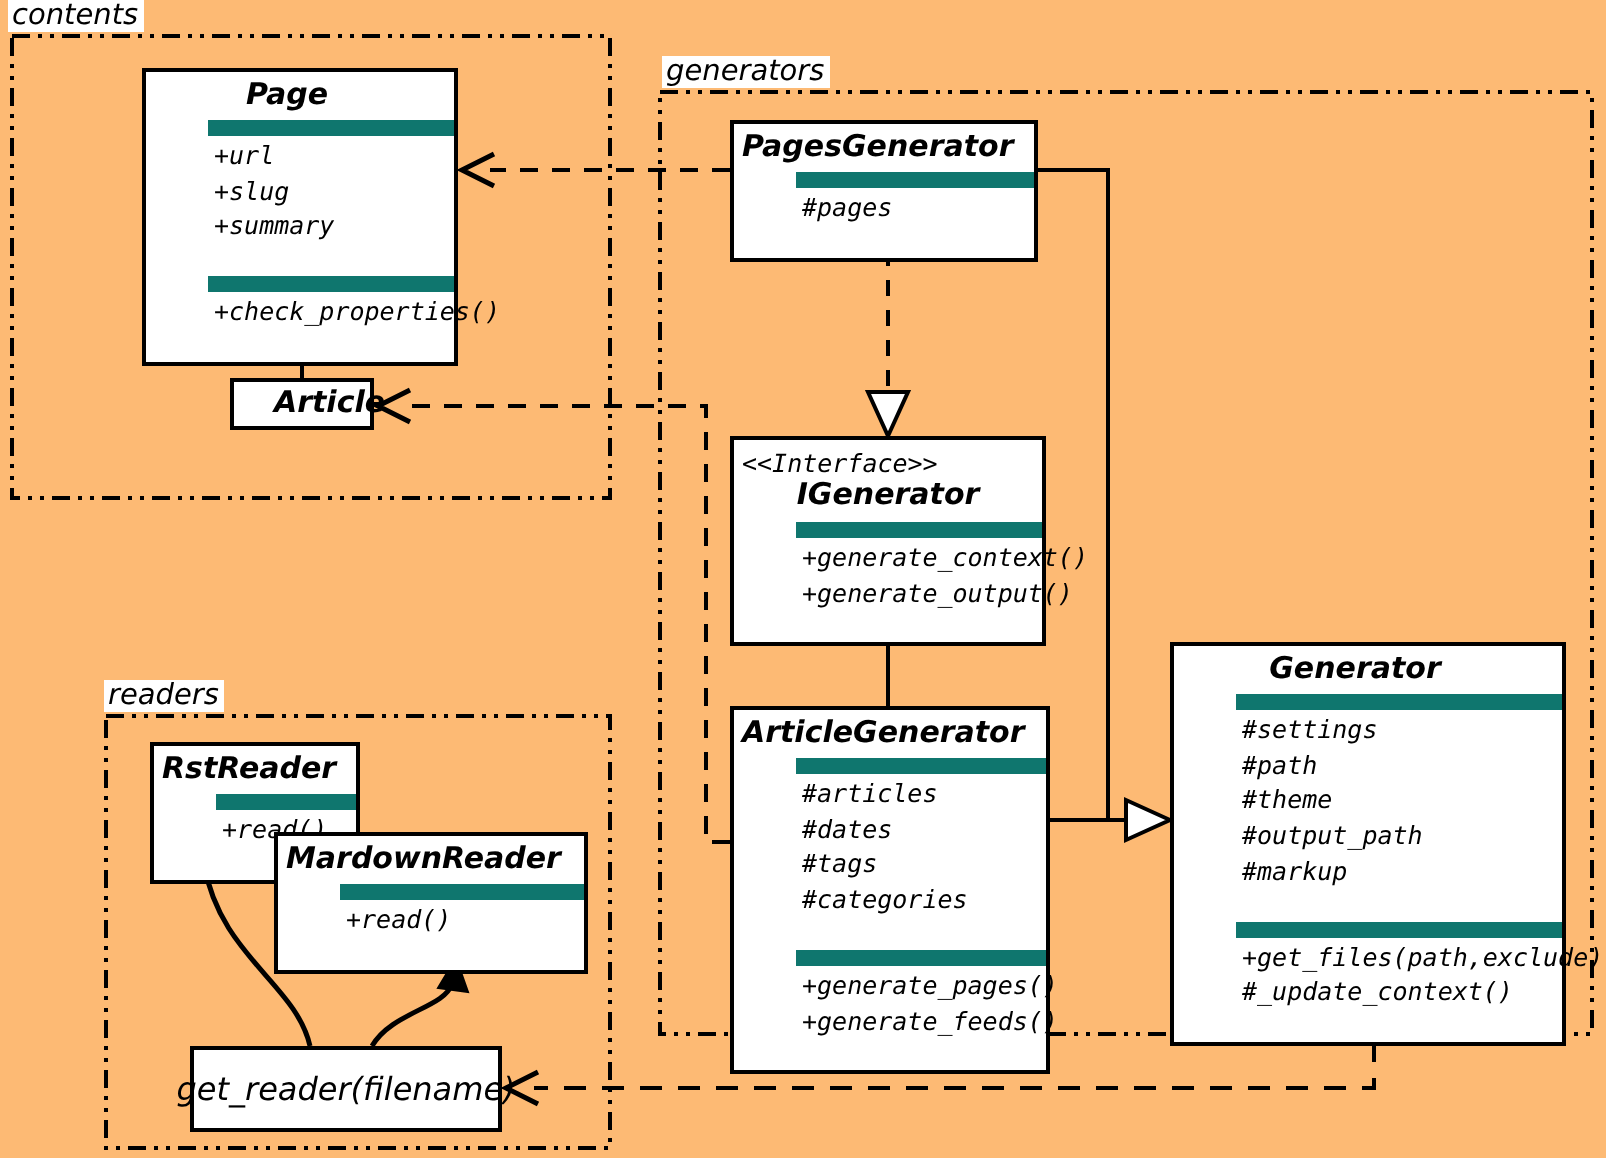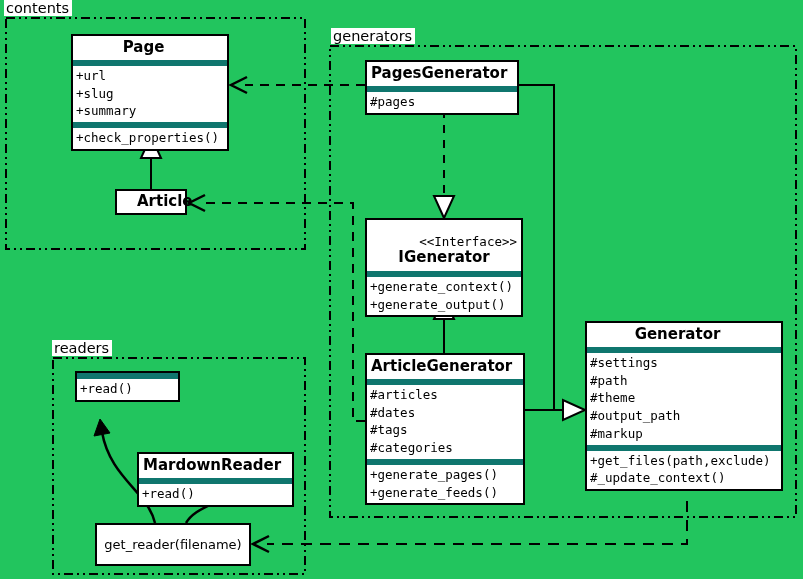--- a/index.html
+++ b/index.html
@@ -4,23 +4,24 @@
 <style>
   html, body {
     margin: 0;
     padding: 0;
     background: #ffffff;
   }
   #canvas {
     position: relative;
     width: 803px;
     height: 579px;
-    background: #22c55e;
+    background: #fdba74;
     font-family: "DejaVu Sans", sans-serif;
     overflow: hidden;
+    font-style: italic;
   }
   #svg-layer {
     position: absolute;
     left: 0;
     top: 0;
     width: 803px;
     height: 579px;
   }
   
   .uml-class {
@@ -34,52 +35,52 @@
     text-align: center;
     font-weight: bold;
     font-size: 15px;
     font-family: "DejaVu Sans", sans-serif;
     padding: 3px 17px 4px 4px;
     line-height: 1.12;
     color: #000;
   }
   .uml-stereo {
     display: block;
-    text-align: right;
+    text-align: left;
     font-weight: normal;
     font-size: 12.5px;
     font-family: "DejaVu Sans Mono", monospace;
     line-height: 1.2;
     color: #000;
-    margin-top: 10px;
   }
   .uml-compartment {
-    border-top: 6px solid #0f766e;
-    padding: 1px 3px 2px 3px;
+    border-top: 8px solid #0f766e;
+    padding: 1px 3px 16px 3px;
+    margin-left: 31px;
   }
   .uml-item {
     font-family: "DejaVu Sans Mono", monospace;
     font-size: 12.5px;
     line-height: 1.42;
     white-space: pre;
     color: #000;
   }
   .plain-box {
     position: absolute;
     box-sizing: border-box;
     border: 2px solid #000;
     background: #ffffff;
     display: flex;
     align-items: center;
     justify-content: center;
     z-index: 5;
   }
   .plain-box-label {
     font-family: "DejaVu Sans", sans-serif;
-    font-size: 13px;
+    font-size: 16px;
     color: #000;
   }
   
   .pkg-label {
     position: absolute;
     font-family: "DejaVu Sans", sans-serif;
     font-size: 14.5px;
     color: #000;
     background: #ffffff;
     padding: 0 3px 0 2px;
@@ -213,26 +214,27 @@
       <div class="uml-item">#output_path</div>
       <div class="uml-item">#markup</div>
     </div>
     <div class="uml-compartment">
       <div class="uml-item">+get_files(path,exclude)</div>
       <div class="uml-item">#_update_context()</div>
     </div>
   </div>
 
   <div class="uml-class" style="left:75px; top:371px; width:105px;">
+    <div class="uml-name">RstReader</div>
     <div class="uml-compartment">
       <div class="uml-item">+read()</div>
     </div>
   </div>
 
-  <div class="uml-class" style="left:137px; top:452px; width:157px;">
+  <div class="uml-class" style="left:137px; top:416px; width:157px;">
     <div class="uml-name">MardownReader</div>
     <div class="uml-compartment">
       <div class="uml-item">+read()</div>
     </div>
   </div>
 
   <div class="plain-box" style="left:95px; top:523px; width:156px; height:43px;">
     <span class="plain-box-label">get_reader(filename)</span>
   </div>
 

